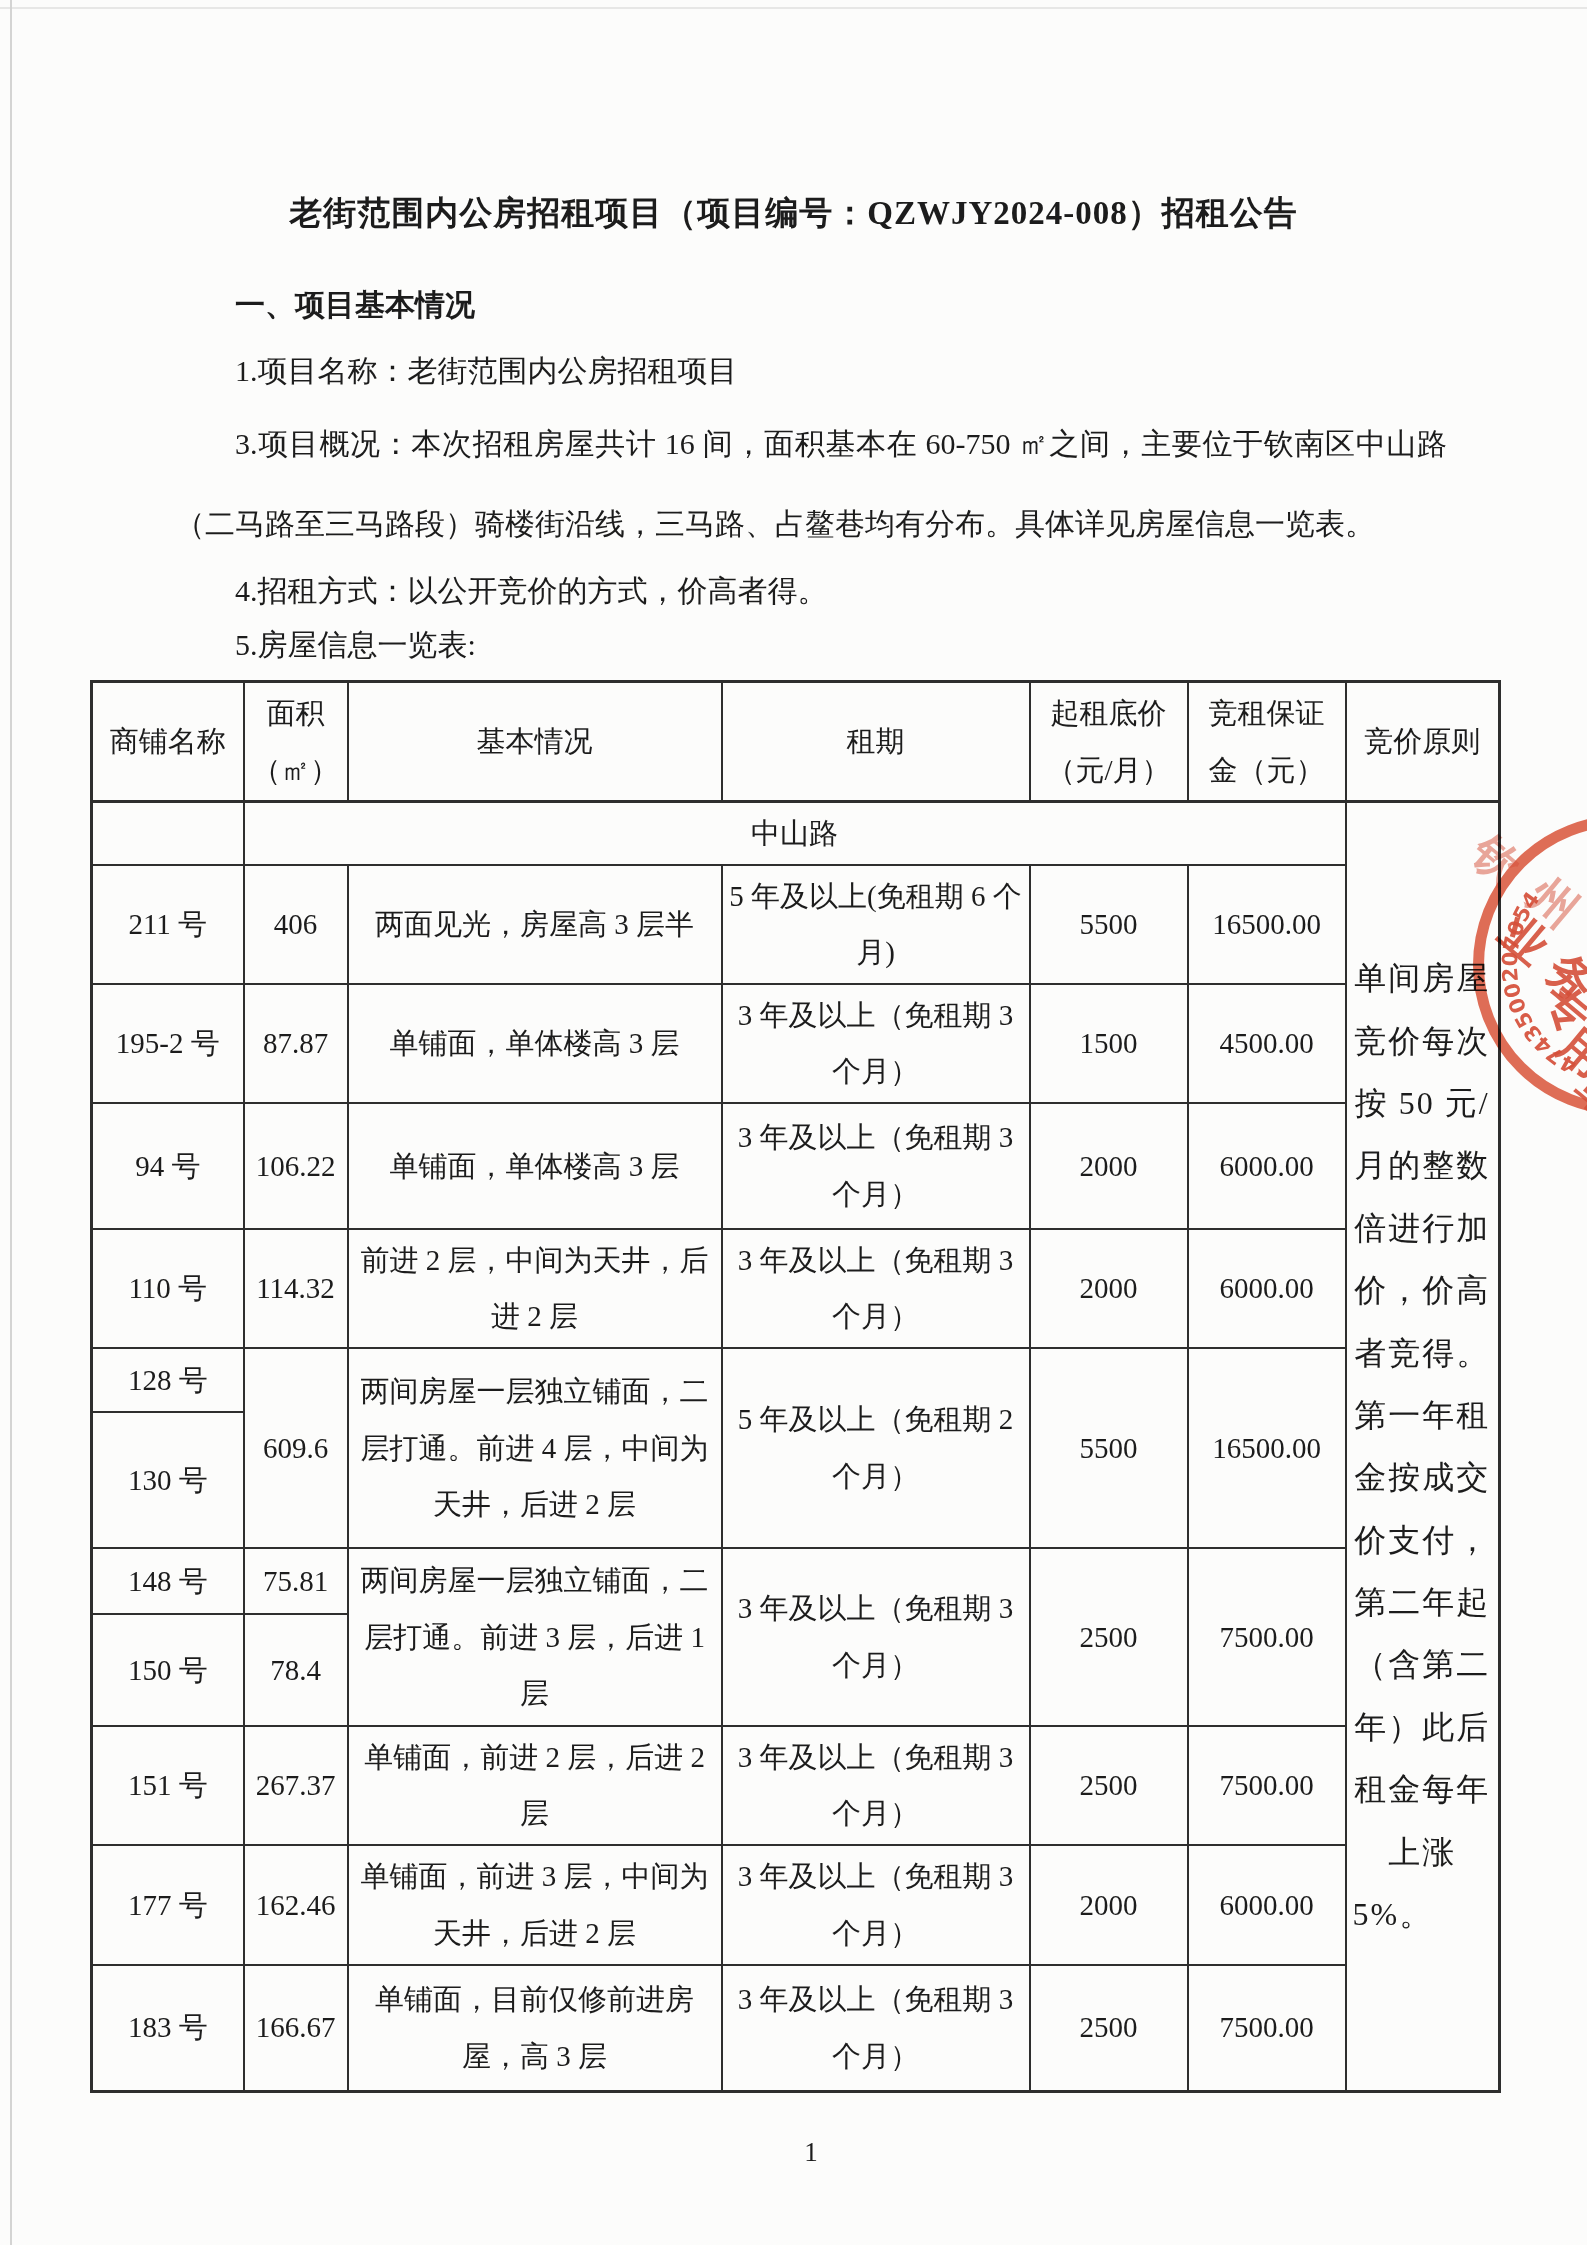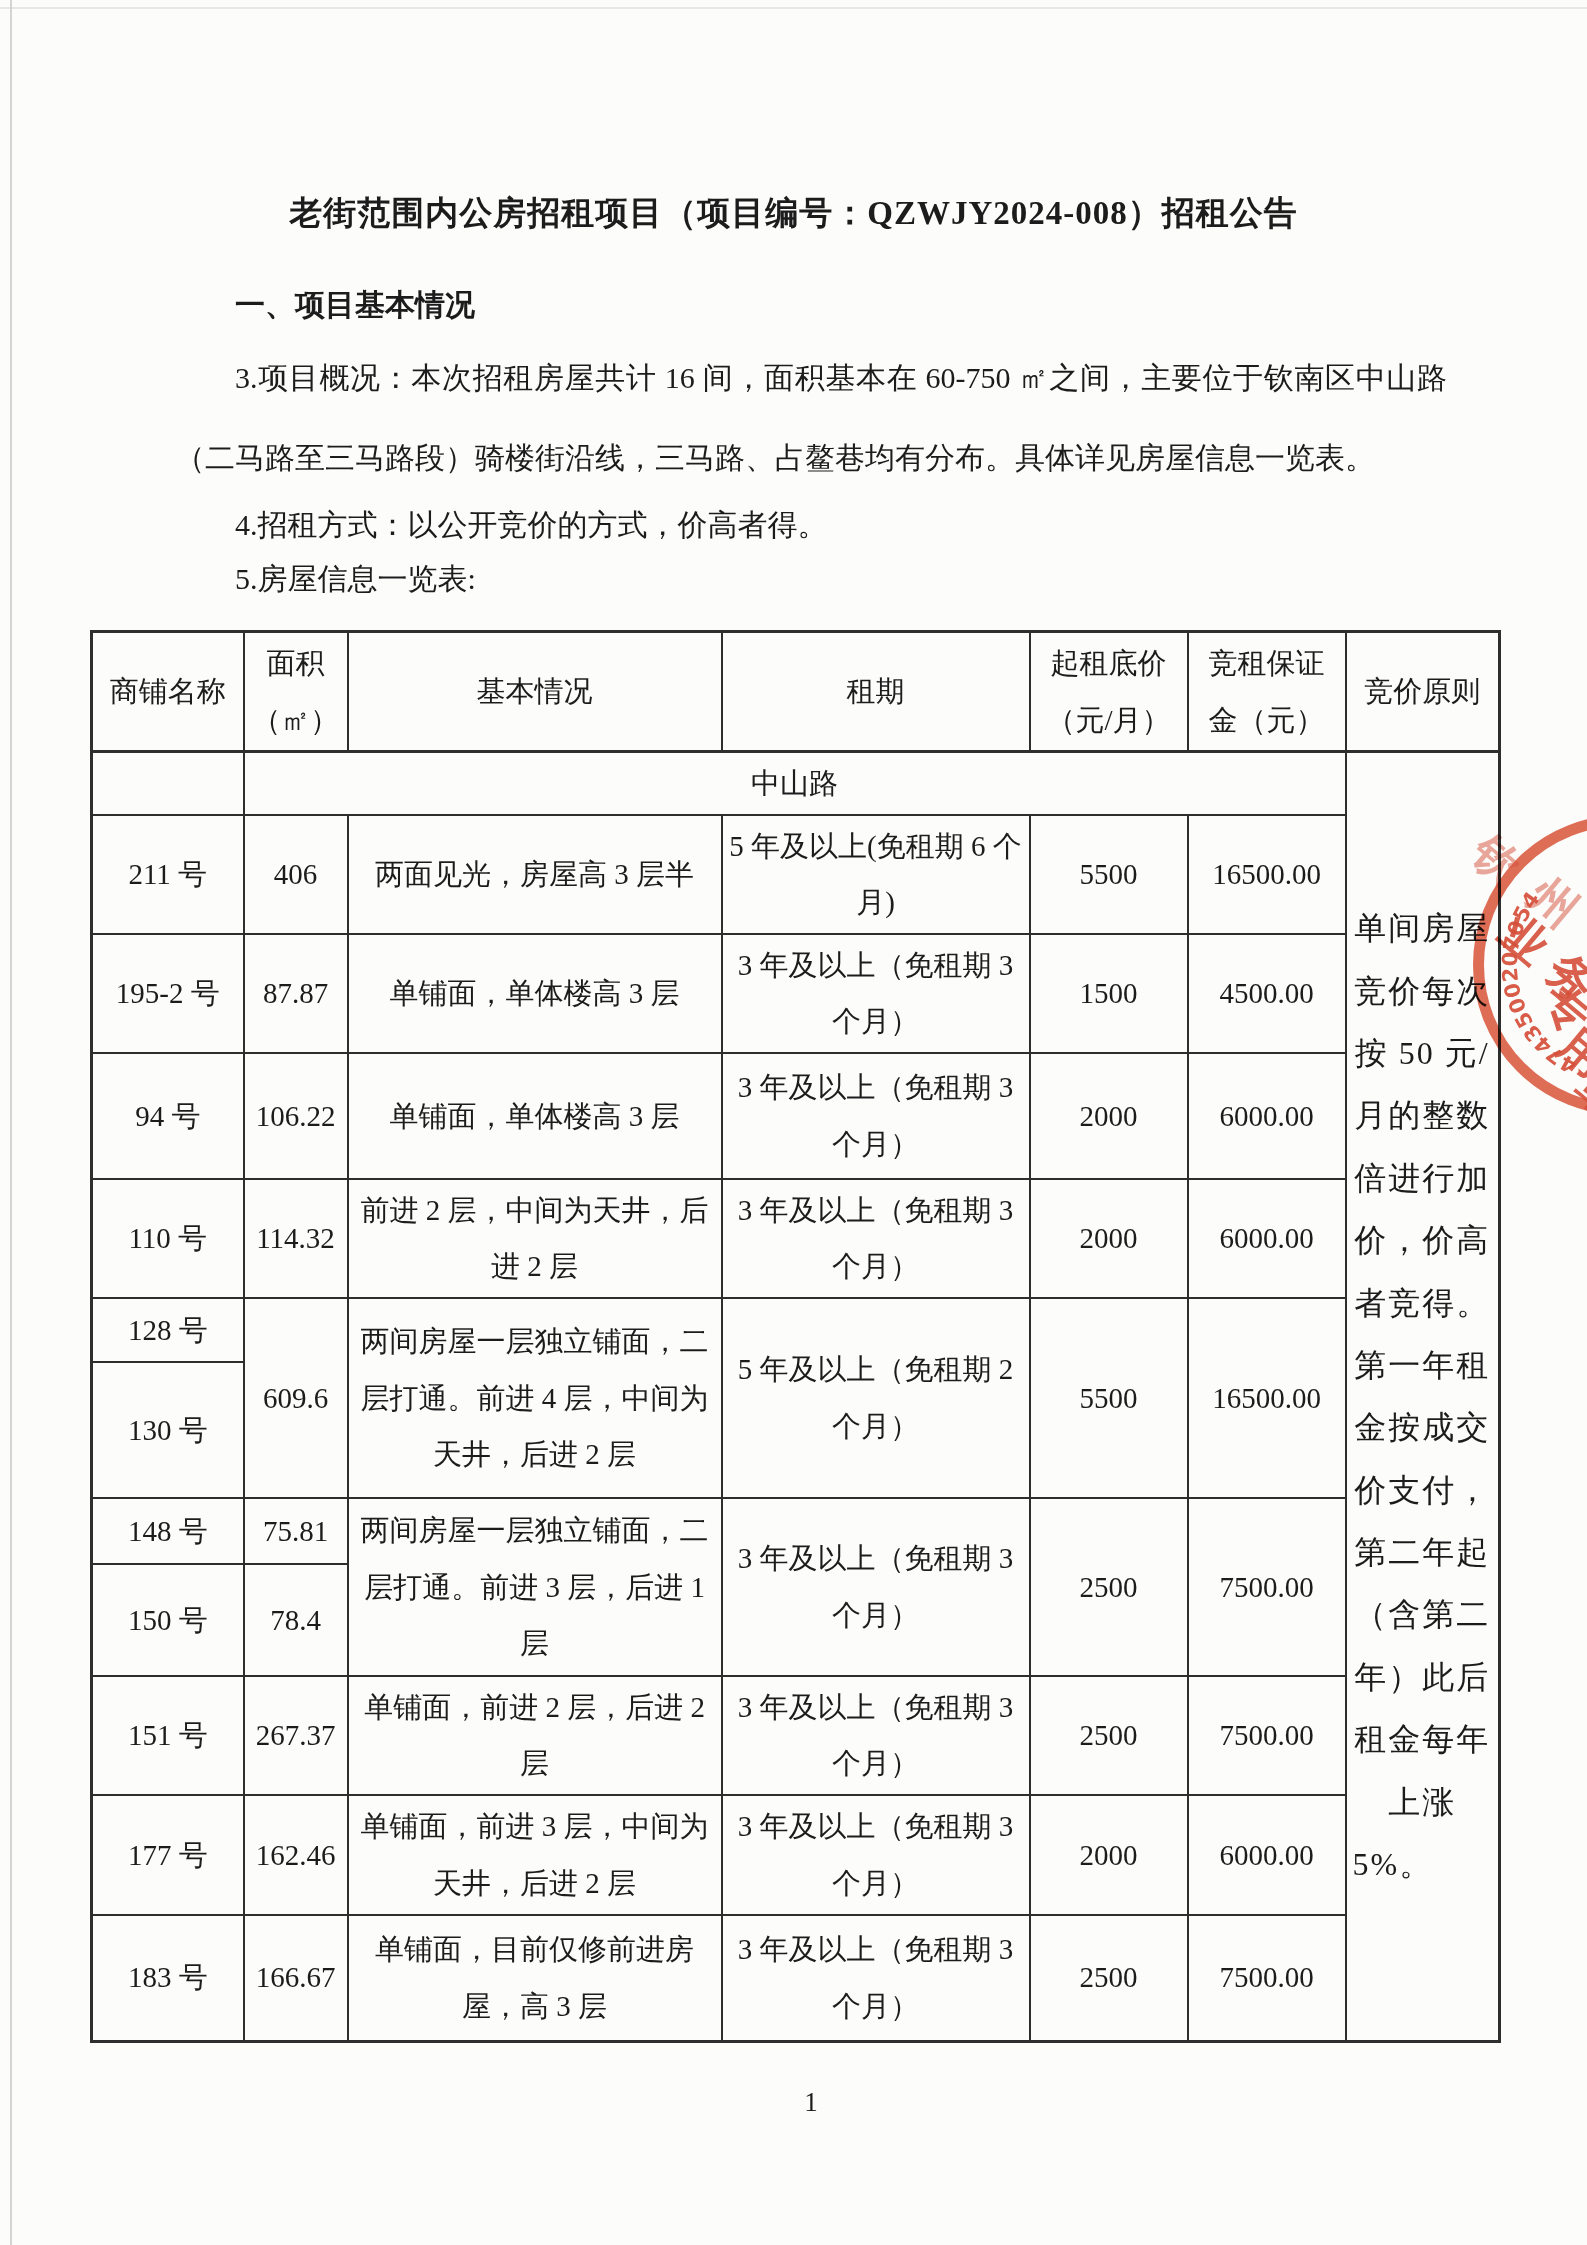--- a/index.html
+++ b/index.html
@@ -30,21 +30,21 @@
   }
   .content p { margin: 0; }
   .p-heading { line-height: 66px; font-weight: bold; text-indent: 2em; }
   .p-item    { line-height: 66px; text-indent: 2em; }
   .p-para    { line-height: 80px; text-indent: 2em; }
   .p-item-sm { line-height: 54px; text-indent: 2em; }
 
   table.listing {
     border-collapse: collapse;
     table-layout: fixed;
-    margin: 24px 0 0 -85px;
+    margin: 8px 0 0 -85px;
     width: 1408px;
     border: 3px solid #2e2e2e;
     font-size: 29px;
   }
   table.listing th, table.listing td {
     border: 2px solid #2e2e2e;
     text-align: center;
     vertical-align: middle;
     padding: 2px 6px;
     line-height: 1.95;
@@ -104,20 +104,21 @@
 
 <div class="page">
 
   <div class="scan-edge-left"></div>
   <div class="scan-edge-top"></div>
 
   <h1 class="doc-title">老街范围内公房招租项目（项目编号：QZWJY2024-008）招租公告</h1>
 
   <div class="content">
     <p class="p-heading">一、项目基本情况</p>
+    <p class="p-item">1.项目名称：老街范围内公房招租项目</p>
     <p class="p-para">3.项目概况：本次招租房屋共计 16 间，面积基本在 60-750 ㎡之间，主要位于钦南区中山路（二马路至三马路段）骑楼街沿线，三马路、占鳌巷均有分布。具体详见房屋信息一览表。</p>
     <p class="p-item-sm">4.招租方式：以公开竞价的方式，价高者得。</p>
     <p class="p-item-sm">5.房屋信息一览表:</p>
 
     <table class="listing">
       <colgroup>
         <col style="width:152px">
           <col style="width:104px">
           <col style="width:374px">
         <col style="width:308px">

